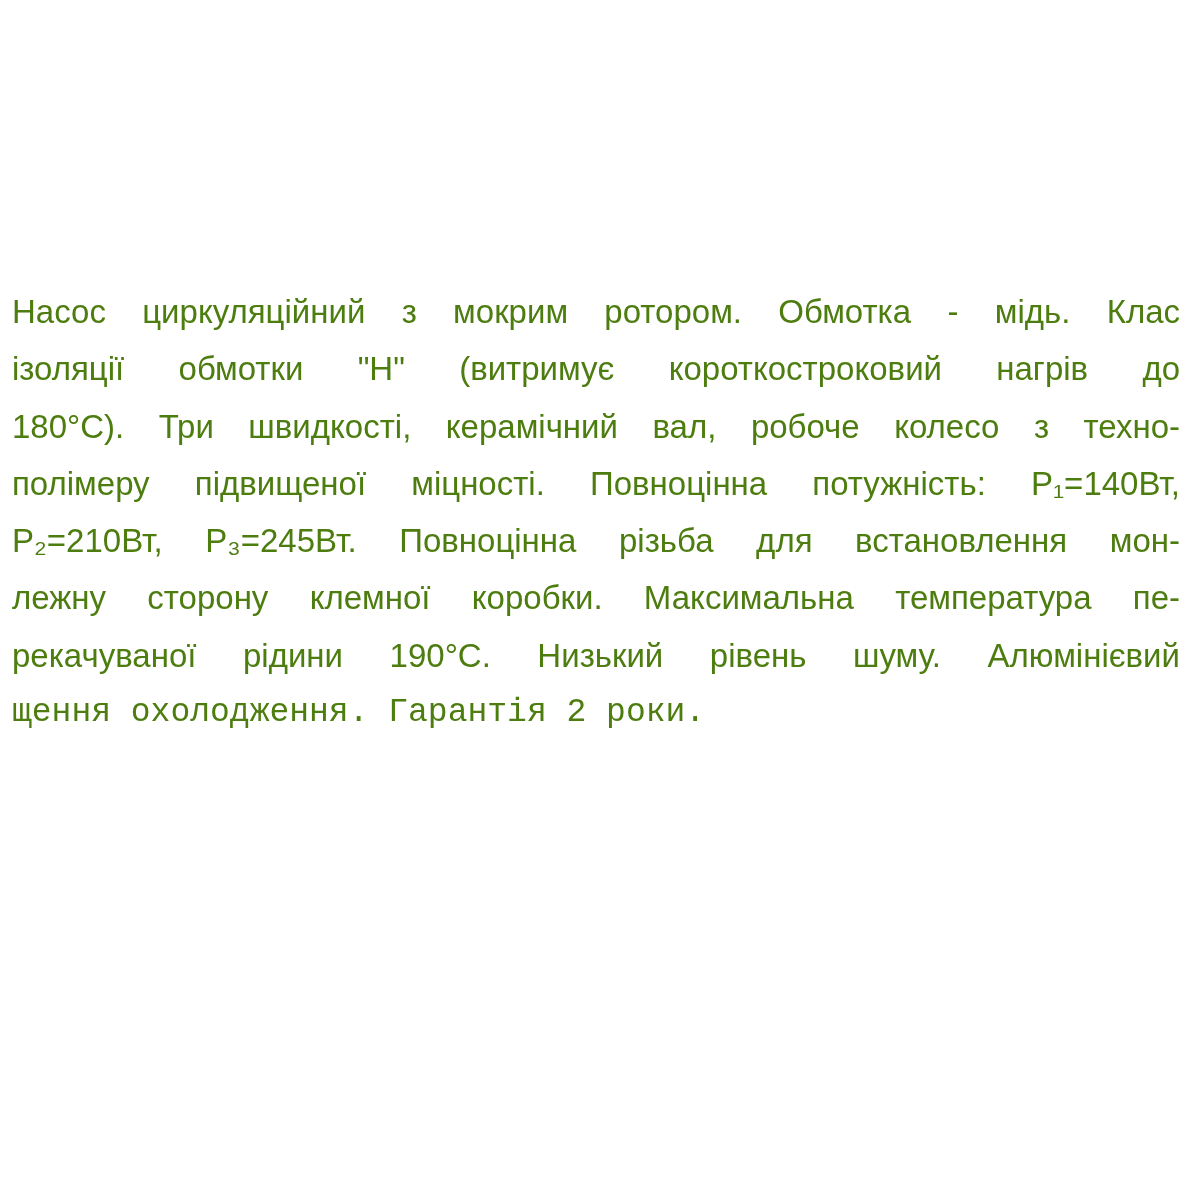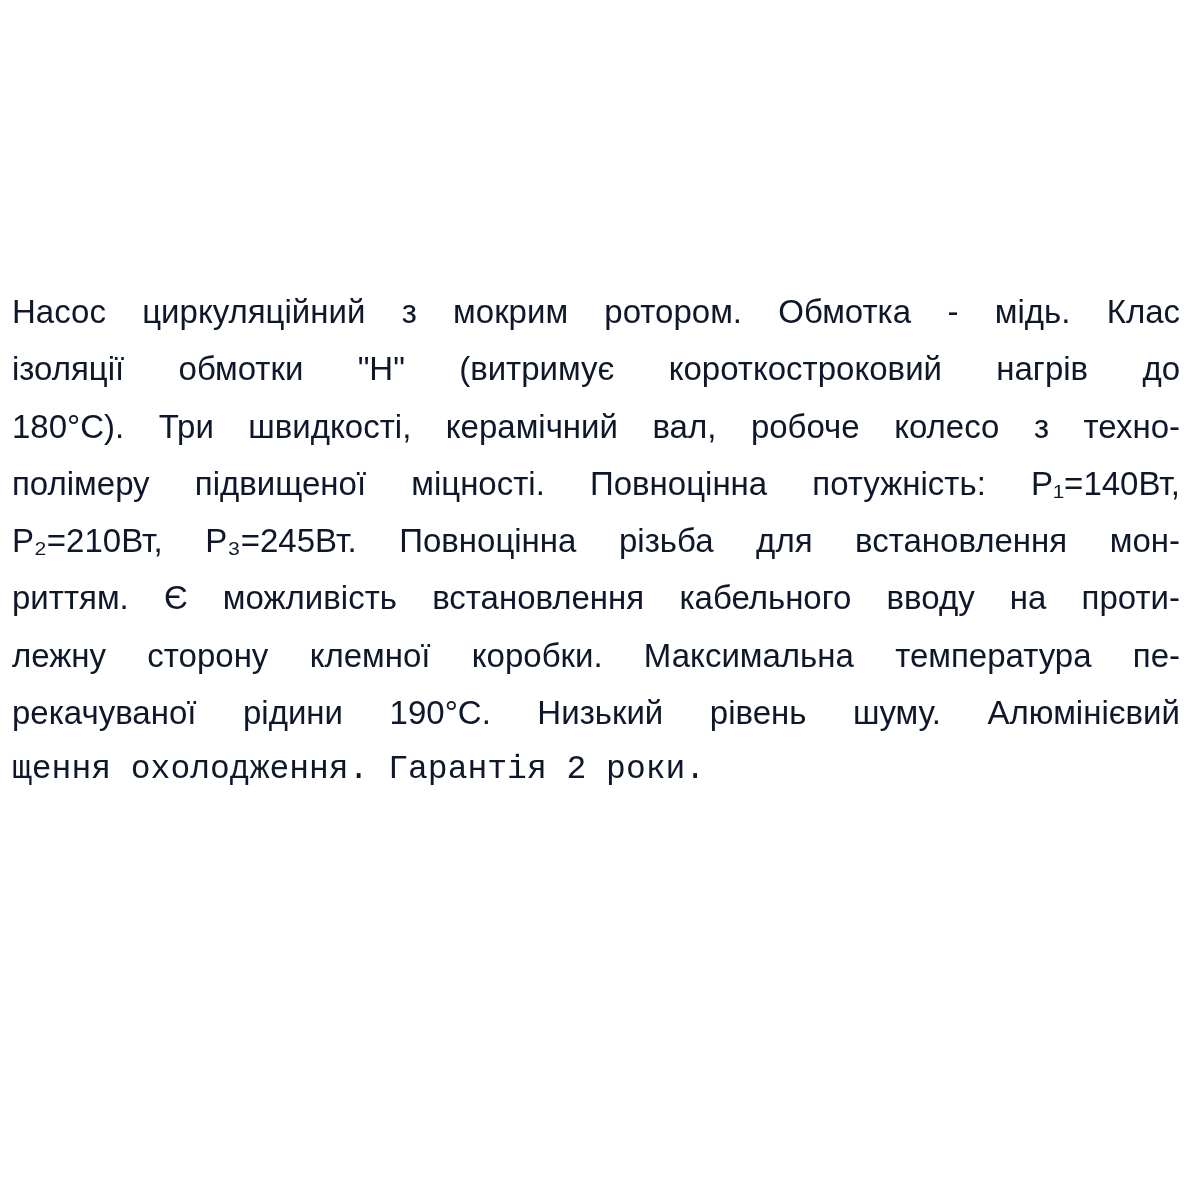--- a/index.html
+++ b/index.html
@@ -12,21 +12,21 @@
     height: 1200px;
     position: relative;
     font-family: "Liberation Sans", "DejaVu Sans", sans-serif;
     overflow: hidden;
   }
   .description-block {
     position: absolute;
     top: 283px;
     left: 12px;
     width: 1168px;
-    color: #0f172a;
+    color: #4d7c0f;
     font-size: 33px;
     line-height: 57.3px;
     font-weight: 400;
   }
   .description-line {
     text-align: justify;
     text-align-last: justify;
     white-space: nowrap;
     overflow: visible;
   }
@@ -37,17 +37,16 @@
 </style>
 </head>
 <body>
 
 <div class="description-block">
   <div class="description-line">Насос циркуляційний з мокрим ротором. Обмотка - мідь. Клас</div>
   <div class="description-line">ізоляції обмотки "Н" (витримує короткостроковий нагрів до</div>
   <div class="description-line">180°С). Три швидкості, керамічний вал, робоче колесо з техно-</div>
   <div class="description-line">полімеру підвищеної міцності. Повноцінна потужність: Р₁=140Вт,</div>
   <div class="description-line">Р₂=210Вт, Р₃=245Вт. Повноцінна різьба для встановлення мон-</div>
-  <div class="description-line">риттям. Є можливість встановлення кабельного вводу на проти-</div>
   <div class="description-line">лежну сторону клемної коробки. Максимальна температура пе-</div>
   <div class="description-line">рекачуваної рідини 190°С. Низький рівень шуму. Алюмінієвий</div>
   <div class="description-line last-line">щення охолодження. Гарантія 2 роки.</div>
 </div>
 
 </body></html>

